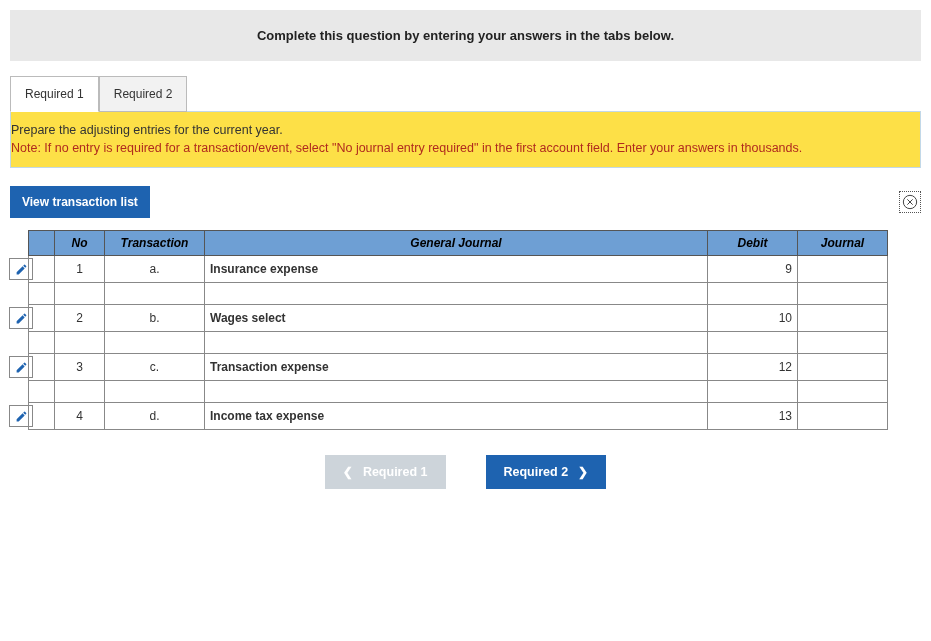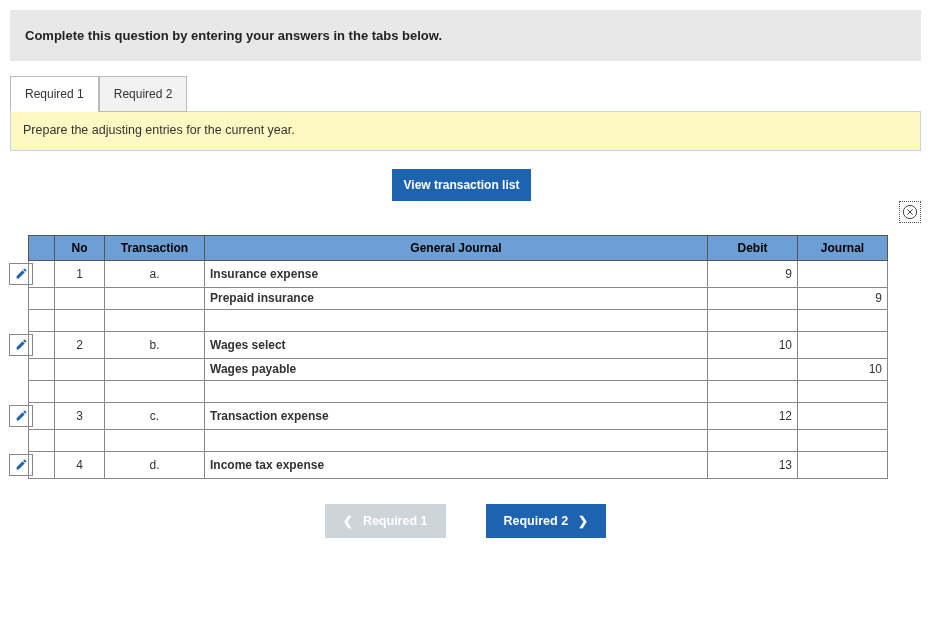--- a/index.html
+++ b/index.html
@@ -11,51 +11,51 @@
     padding: 10px;
     width: 931px;
   }
   .instruction-bar {
     background: #e8e8e8;
     padding: 18px 15px;
     font-weight: bold;
     font-size: 13px;
     color: #222;
     margin-bottom: 15px;
+    text-align: center;
   }
   .tabs { display: flex; margin-bottom: 0; }
   .tab {
     border: 1px solid #bbb;
     padding: 10px 14px;
     font-size: 12px;
     color: #333;
     cursor: pointer;
     background: #f2f2f2;
   }
   .tab.active {
     background: #fff;
     border-bottom-color: #fff;
     position: relative;
     z-index: 2;
   }
   .prompt-box {
     border: 1px solid #c2d8e8;
-    background: #fef9c3;
-    padding: 10px 12px;
+    background: #fde047;
+    padding: 10px 0;
     margin-top: -1px;
     font-size: 12.5px;
     line-height: 1.4;
   }
   .prompt-main { color: #333; }
   .prompt-note { color: #b02a1e; }
   .action-row {
     display: flex;
     align-items: center;
     margin: 18px 0 12px 0;
-    flex-direction: column;
   }
   .btn-primary {
     background: #1e63b0;
     color: #fff;
     border: none;
     padding: 9px 12px;
     font-size: 12px;
     font-weight: bold;
     cursor: pointer;
     margin-right: 8px;
@@ -77,20 +77,21 @@
     margin-left: 18px;
   }
   table.journal th {
     background: #6e9fd4;
     border: 1px solid #555;
     padding: 5px 4px;
     font-weight: bold;
     text-align: center;
     font-size: 12px;
     color: #000;
+    font-style: italic;
   }
   table.journal td {
     border: 1px solid #888;
     padding: 3px 5px;
     font-size: 12px;
     height: 22px;
     vertical-align: middle;
   }
   .col-edit { width: 26px; text-align:center; padding:0; }
   .col-no   { width: 50px; text-align:center; }
@@ -132,20 +133,21 @@
 
 <div class="instruction-bar">Complete this question by entering your answers in the tabs below.</div>
 
 <div class="tabs">
   <div class="tab active">Required 1</div>
   <div class="tab">Required 2</div>
 </div>
 
 <div class="prompt-box">
   <span class="prompt-main">Prepare the adjusting entries for the current year.</span><br>
+  <span class="prompt-note">Note: If no entry is required for a transaction/event, select "No journal entry required" in the first account field. Enter your answers in thousands.</span>
 </div>
 
 <div class="action-row">
   <button class="btn-primary">View transaction list</button>
   <div class="close-circle">
     <svg viewBox="0 0 24 24">
         <circle cx="12" cy="12" r="10" fill="none" stroke="#444" stroke-width="1.5"></circle>
         <path d="M8 8 L16 16 M16 8 L8 16" stroke="#444" stroke-width="1.5"></path>
       </svg>
   </div>
@@ -176,54 +178,38 @@
       <td class="col-no">1</td>
       <td class="col-trx">a.</td>
       <td class="col-gj">Insurance expense</td>
       <td class="col-amt">9</td>
       <td class="col-amt"></td>
     </tr>
     <tr>
       <td class="col-edit"></td>
           <td class="col-no"></td>
           <td class="col-trx"></td>
-      <td class="col-gj indent">Prepaid insurance</td>
-      <td class="col-amt"></td>
-      <td class="col-amt">9</td>
-    </tr>
-    <tr>
-      <td class="col-edit"></td>
-          <td class="col-no"></td>
-          <td class="col-trx"></td>
           <td class="col-gj"></td>
           <td class="col-amt"></td>
           <td class="col-amt"></td>
     </tr>
 
     <tr>
       <td class="col-edit">
             <div class="edit-icon">
               <svg viewBox="0 0 24 24">
                 <path d="M3 17.25V21h3.75L17.81 9.94l-3.75-3.75L3 17.25zM20.71 7.04a1 1 0 0 0 0-1.41l-2.34-2.34a1 1 0 0 0-1.41 0l-1.83 1.83 3.75 3.75 1.83-1.83z" fill="#1e63b0"></path>
               </svg>
             </div>
           </td>
       <td class="col-no">2</td>
       <td class="col-trx">b.</td>
       <td class="col-gj">Wages select</td>
       <td class="col-amt">10</td>
       <td class="col-amt"></td>
-    </tr>
-    <tr>
-      <td class="col-edit"></td>
-          <td class="col-no"></td>
-          <td class="col-trx"></td>
-      <td class="col-gj indent">Wages payable</td>
-      <td class="col-amt"></td>
-      <td class="col-amt">10</td>
     </tr>
     <tr>
       <td class="col-edit"></td>
           <td class="col-no"></td>
           <td class="col-trx"></td>
           <td class="col-gj"></td>
           <td class="col-amt"></td>
           <td class="col-amt"></td>
     </tr>
 

